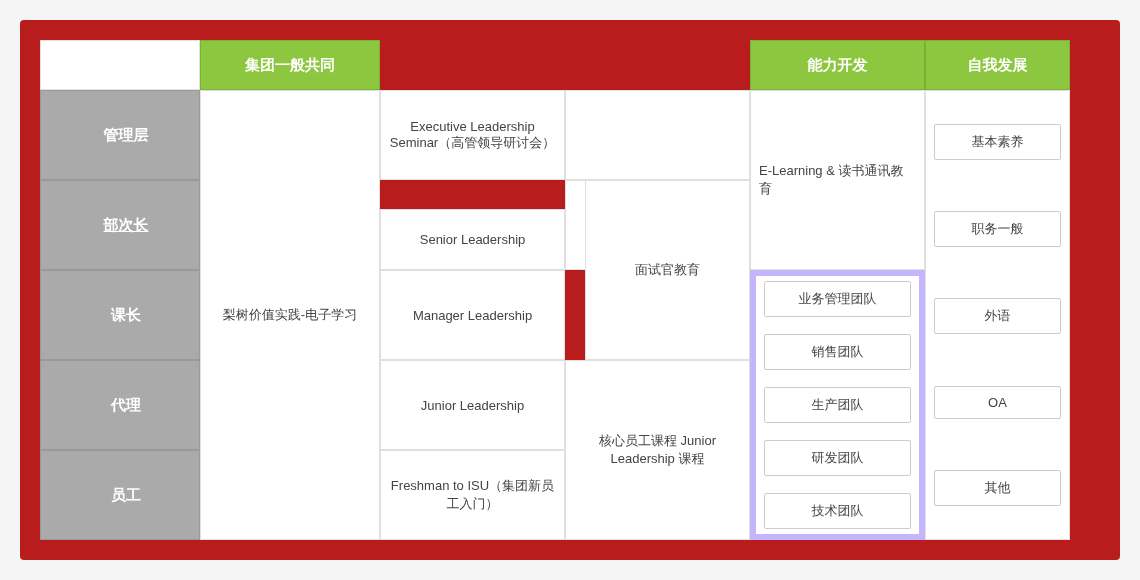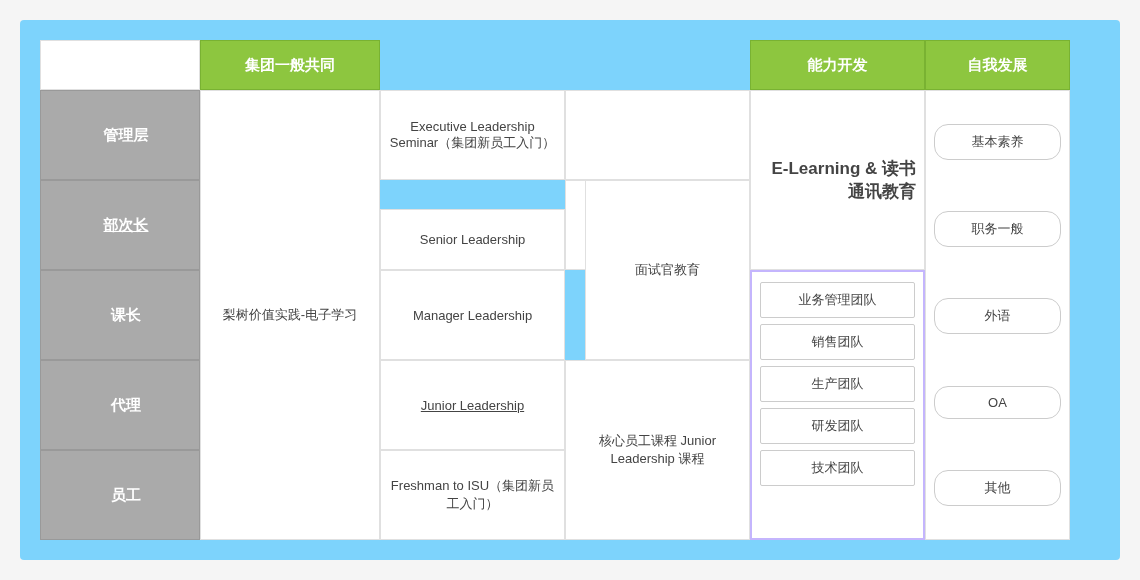--- a/index.html
+++ b/index.html
@@ -7,21 +7,21 @@
       font-family: "Microsoft YaHei", "PingFang SC", sans-serif;
       background: #f5f5f5;
       display: flex;
       justify-content: center;
       align-items: center;
       min-height: 580px;
       width: 1140px;
     }
     .container {
       width: 1100px;
-      background: #7dd3fc;
+      background: #b91c1c;
       padding: 20px;
       border-radius: 4px;
     }
 
     
     .main-grid {
       display: grid;
       grid-template-columns: 160px 180px 185px 185px 175px 145px;
       grid-template-rows: 50px 90px 90px 90px 90px 90px;
       gap: 0;
@@ -44,21 +44,21 @@
     .r2-label { grid-column: 1; grid-row: 3; text-decoration: underline; }
     .r2-col2 { grid-column: 3; grid-row: 3; margin-top: 29px; }
     .r2-col3a { grid-column: 4; grid-row: 3; }
 
     
     .r3-label { grid-column: 1; grid-row: 4; }
     .r3-col2 { grid-column: 3; grid-row: 4; }
 
     
     .r4-label { grid-column: 1; grid-row: 5; }
-    .r4-col2 { grid-column: 3; grid-row: 5; text-decoration: underline; }
+    .r4-col2 { grid-column: 3; grid-row: 5; }
 
     
     .r5-label { grid-column: 1; grid-row: 6; }
     .r5-col2 { grid-column: 3; grid-row: 6; }
 
     
     .span-col1-r2-r6 { grid-column: 2; grid-row: 2 / 7; }
     .span-col3-r3-r4 { grid-column: 4; grid-row: 3 / 5; margin-left: 20px; }
     .span-col4-r2-r3 { grid-column: 5; grid-row: 2 / 4; }
     .span-col4-r4-r6 { grid-column: 5; grid-row: 4 / 7; }
@@ -97,27 +97,27 @@
       display: flex;
       align-items: center;
       justify-content: center;
       text-align: center;
       font-size: 13px;
       color: #444;
       padding: 8px;
     }
     .ability-column {
       background: #fff;
-      border: 2px solid #c4b5fd;
+      border: 6px solid #c4b5fd;
       display: flex;
       flex-direction: column;
       align-items: center;
-      justify-content: flex-start;
+      justify-content: center;
       padding: 10px 8px;
-      gap: 6px;
+      gap: 17px;
     }
     .ability-item {
       background: #fff;
       border: 1px solid #ccc;
       width: 100%;
       padding: 8px 4px;
       text-align: center;
       font-size: 13px;
       color: #444;
       border-radius: 2px;
@@ -133,21 +133,21 @@
       gap: 6px;
     }
     .self-item {
       background: #fff;
       border: 1px solid #ccc;
       width: 100%;
       padding: 8px 4px;
       text-align: center;
       font-size: 13px;
       color: #444;
-      border-radius: 14px;
+      border-radius: 2px;
     }
   </style>
 </head>
 <body>
 
 <div class="container">
   <div class="main-grid">
 
     <div class="empty-header cell-header-empty"></div>
     <div class="green-header cell-header-col1">
@@ -161,26 +161,26 @@
     </div>
 
     <div class="gray-label r1-label">
       <span>管理层</span>
     </div>
 
     <div class="content-cell span-col1-r2-r6">
       <span>梨树价值实践-电子学习</span>
     </div>
     <div class="content-cell r1-col2">
-      <span>Executive Leadership Seminar（集团新员工入门）</span>
+      <span>Executive Leadership Seminar（高管领导研讨会）</span>
     </div>
     <div class="content-cell r1-col3"></div>
 
     <div class="content-cell span-col4-r2-r3" style="flex-direction:column; gap:8px;">
-      <span style="font-size:17px;color:#444;text-align:right;font-weight:bold;">E-Learning &amp; 读书通讯教育</span>
+      <span style="font-size:13px;color:#444;text-align:left;">E-Learning &amp; 读书通讯教育</span>
     </div>
 
     <div class="self-column span-col5-r2-r6">
       <div class="self-item">
         <span>基本素养</span>
       </div>
       <div class="self-item">
         <span>职务一般</span>
       </div>
       <div class="self-item">

